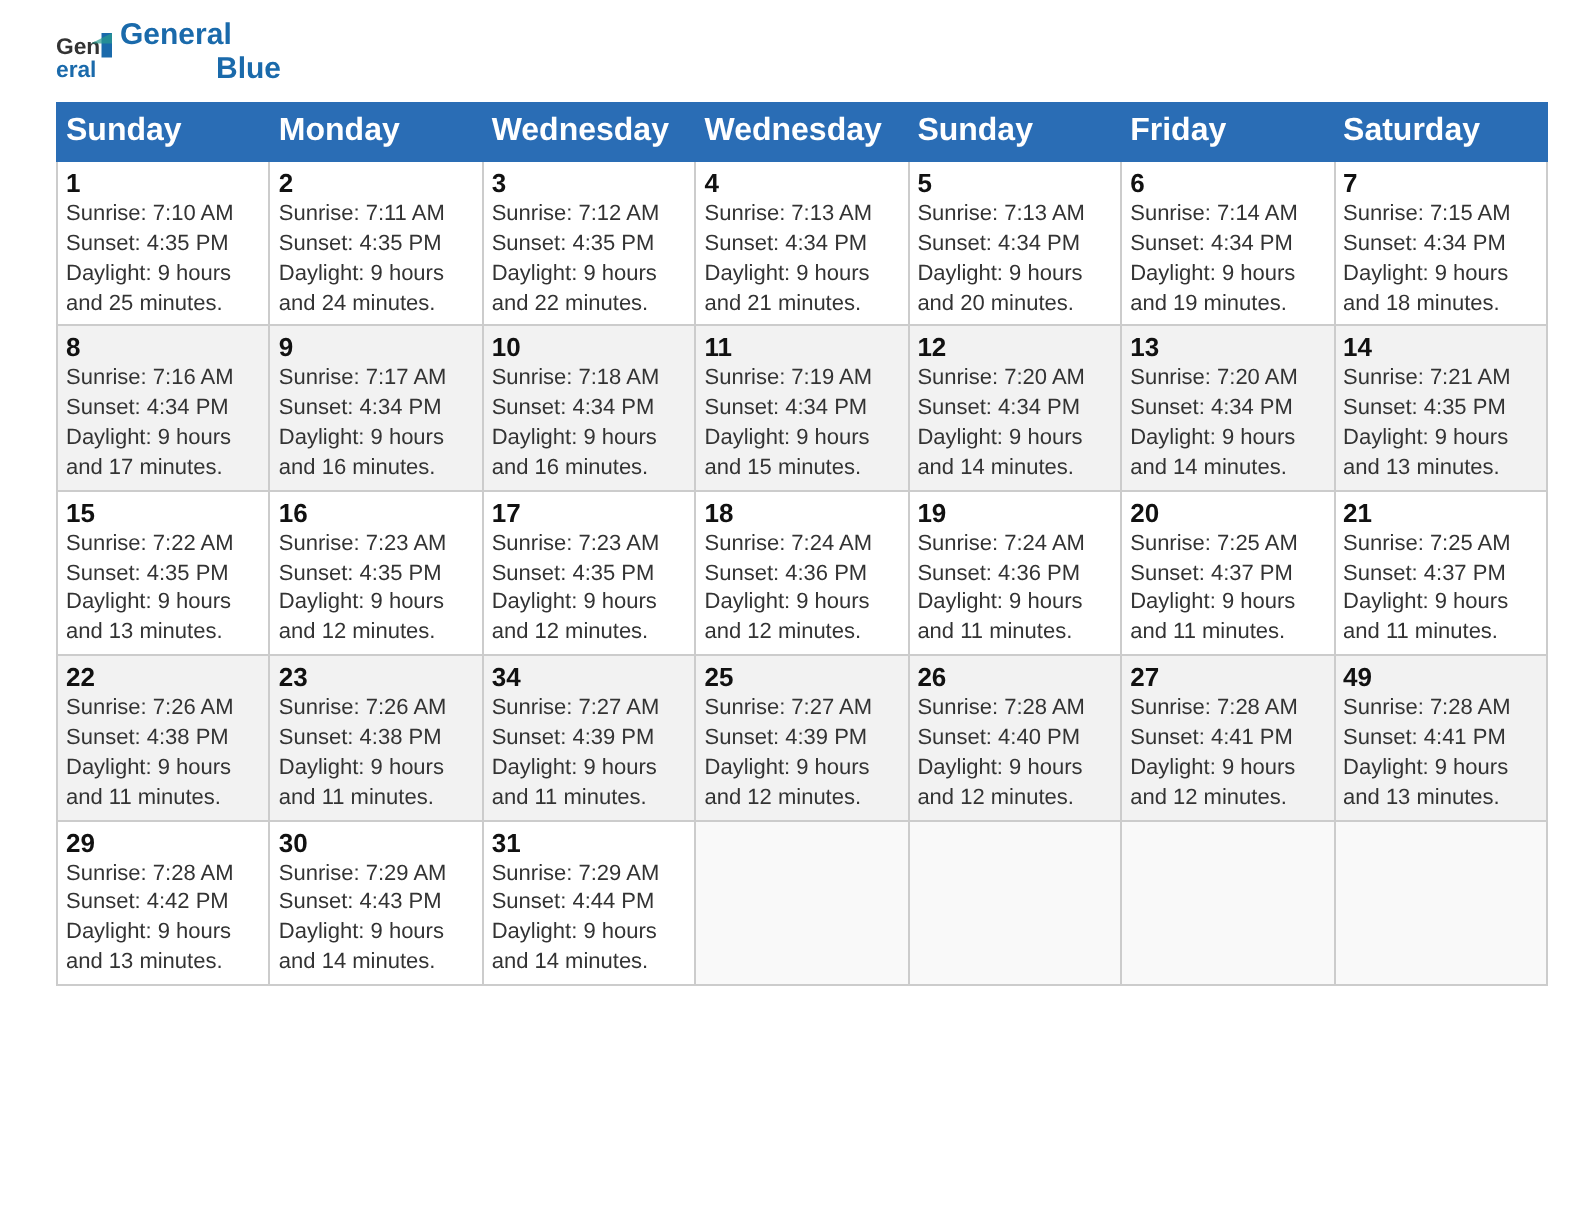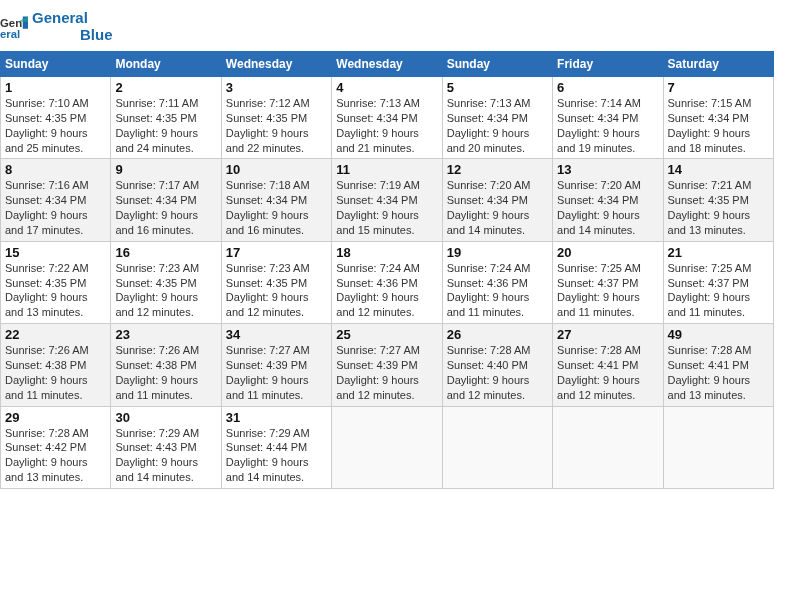--- a/index.html
+++ b/index.html
@@ -5,21 +5,21 @@
     * { box-sizing: border-box; margin: 0; padding: 0; }
     body {
       font-family: Arial, sans-serif;
       background: #fff;
       width: 792px;
       height: 612px;
       overflow: hidden;
     }
     .container {
       width: 788px;
-      padding: 10px 14px 8px 0;
+      padding: 10px 14px 8px 28px;
     }
     .header {
       display: flex;
       justify-content: space-between;
       align-items: flex-start;
       margin-bottom: 8px;
     }
     .logo {
       display: flex;
       align-items: center;
@@ -53,21 +53,21 @@
       margin-top: 2px;
     }
     table {
       width: 100%;
       border-collapse: collapse;
       table-layout: fixed;
     }
     thead tr th {
       background-color: #2a6db5;
       color: #fff;
-      font-size: 12px;
+      font-size: 16px;
       font-weight: bold;
       padding: 5px 4px;
       text-align: left;
       border: 1px solid #2a6db5;
     }
     tbody tr td {
       vertical-align: top;
       border: 1px solid #ccc;
       padding: 3px 4px;
       font-size: 9.5px;

